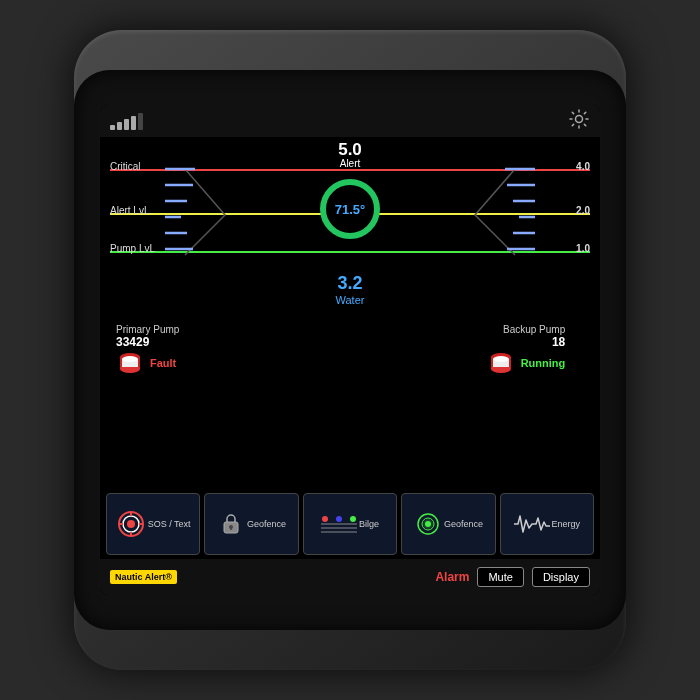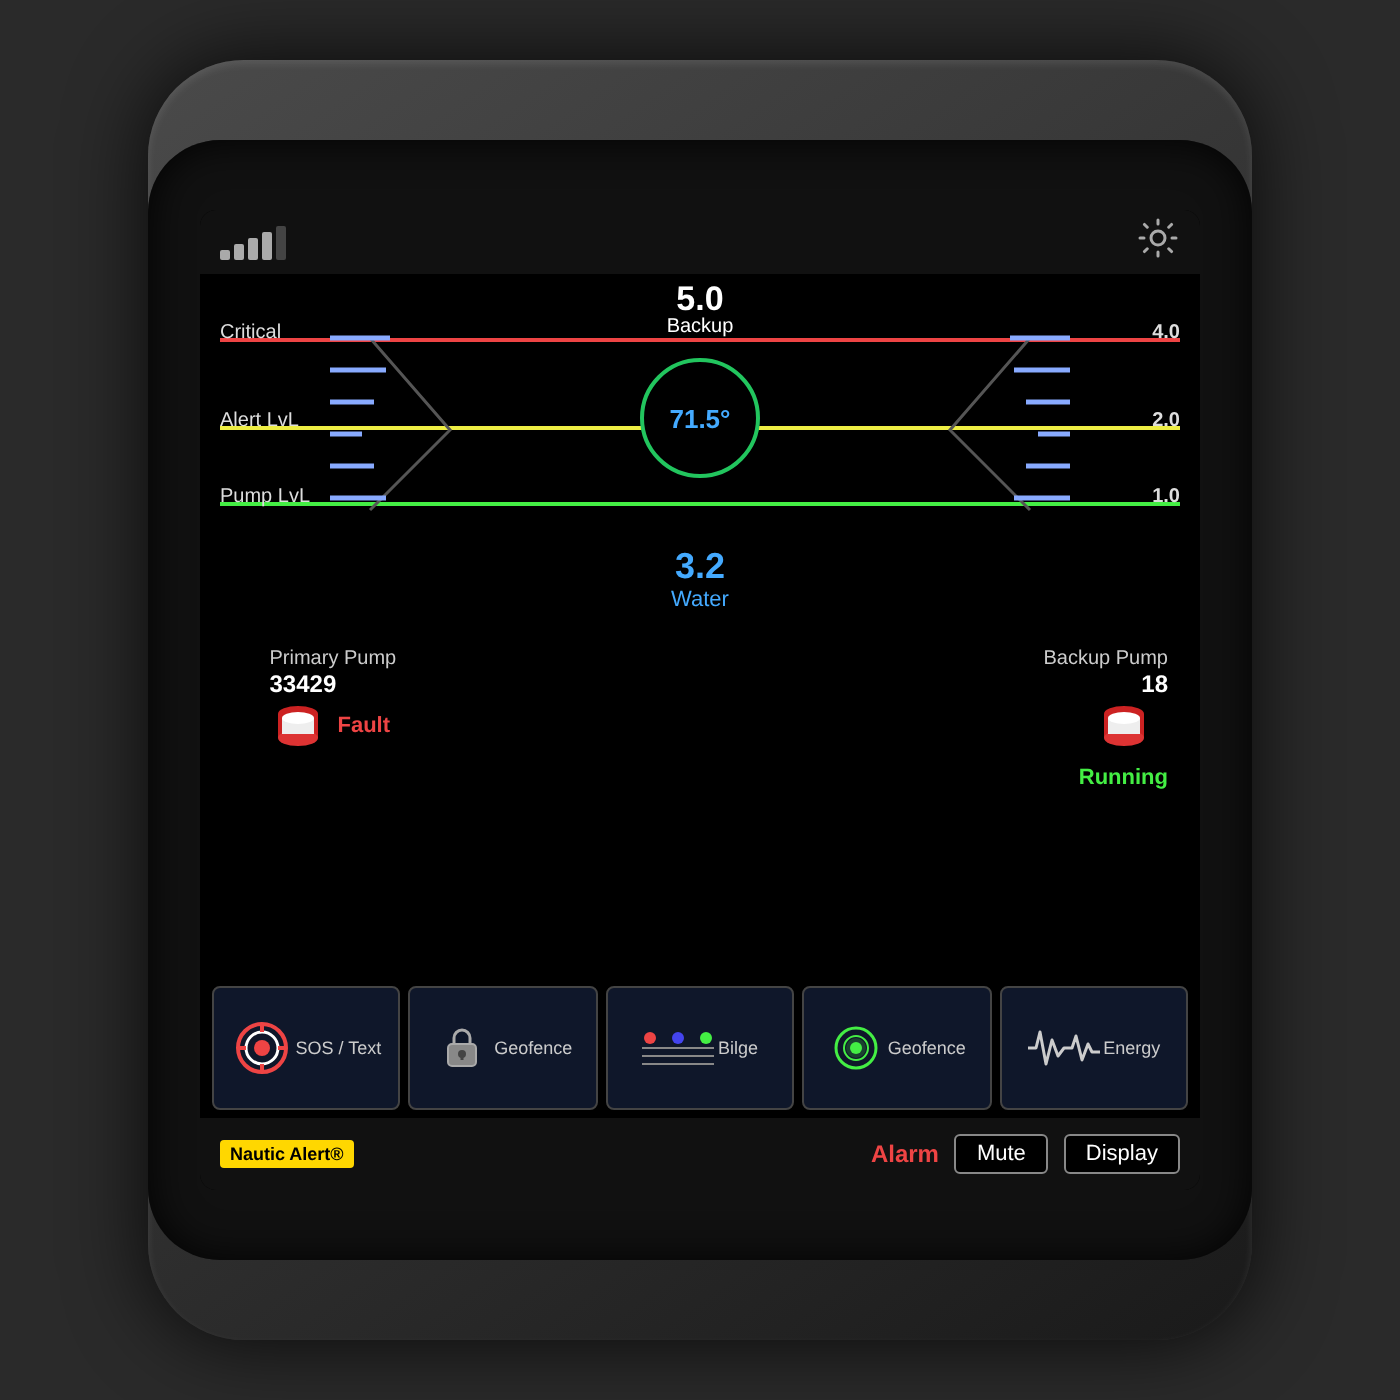--- a/index.html
+++ b/index.html
@@ -113,21 +113,21 @@
 
     
     .center-circle {
       position: absolute;
       top: 38px;
       left: 50%;
       transform: translateX(-50%);
       width: 60px;
       height: 60px;
       border-radius: 50%;
-      border: 2px solid #22c55e;
+      border: 6px solid #22c55e;
       display: flex;
       align-items: center;
       justify-content: center;
       color: #4af;
       font-size: 13px;
       font-weight: bold;
       background: #000;
       z-index: 10;
     }
 
@@ -144,21 +144,21 @@
       font-weight: bold;
     }
     .water-label {
       color: #4af;
       font-size: 11px;
     }
 
     
     .pump-section {
       display: flex;
-      justify-content: flex-end;
+      justify-content: flex-start;
       padding: 4px 6px;
       height: 65px;
     }
 
     .pump-box {
       display: flex;
       flex-direction: column;
       align-items: flex-start;
       width: 48%;
     }
@@ -256,21 +256,21 @@
           </svg>
         </div>
       </div>
 
       <div class="main-area">
 
         <div class="gauge-section">
 
           <div style="position:absolute; top:0; left:50%; transform:translateX(-50%); text-align:center; z-index:5;">
             <div style="color:#fff; font-size:17px; font-weight:bold; line-height:1;">5.0</div>
-            <div style="color:#fff; font-size:10px;">Backup</div>
+            <div style="color:#fff; font-size:10px;">Alert</div>
           </div>
 
           <div class="h-line line-critical"></div>
           <div class="h-line line-alert"></div>
           <div class="h-line line-pump"></div>
 
           <div class="line-label-left" style="top:20px;">Critical</div>
           <div class="line-label-left" style="top:64px;">Alert LvL</div>
           <div class="line-label-left" style="top:102px;">Pump LvL</div>
 
@@ -325,21 +325,21 @@
                 <rect x="6" y="10" width="16" height="8" fill="#eee"></rect>
                 <ellipse cx="14" cy="10" rx="8" ry="3" fill="#fff"></ellipse>
               </svg>
               <div class="pump-status-fault">Fault</div>
             </div>
           </div>
 
           <div class="pump-box right">
             <div class="pump-label">Backup Pump</div>
             <div class="pump-count">18</div>
-            <div style="display:flex; align-items:center; gap:6px;flex-direction:column;">
+            <div style="display:flex; align-items:center; gap:6px;">
               <svg width="28" height="28" viewBox="0 0 28 28">
                 <ellipse cx="14" cy="8" rx="10" ry="4" fill="#cc2222"></ellipse>
                 <rect x="4" y="8" width="20" height="12" fill="#cc2222"></rect>
                 <ellipse cx="14" cy="20" rx="10" ry="4" fill="#dd3333"></ellipse>
                 <rect x="6" y="10" width="16" height="8" fill="#eee"></rect>
                 <ellipse cx="14" cy="10" rx="8" ry="3" fill="#fff"></ellipse>
               </svg>
               <div class="pump-status-running">Running</div>
             </div>
           </div>

